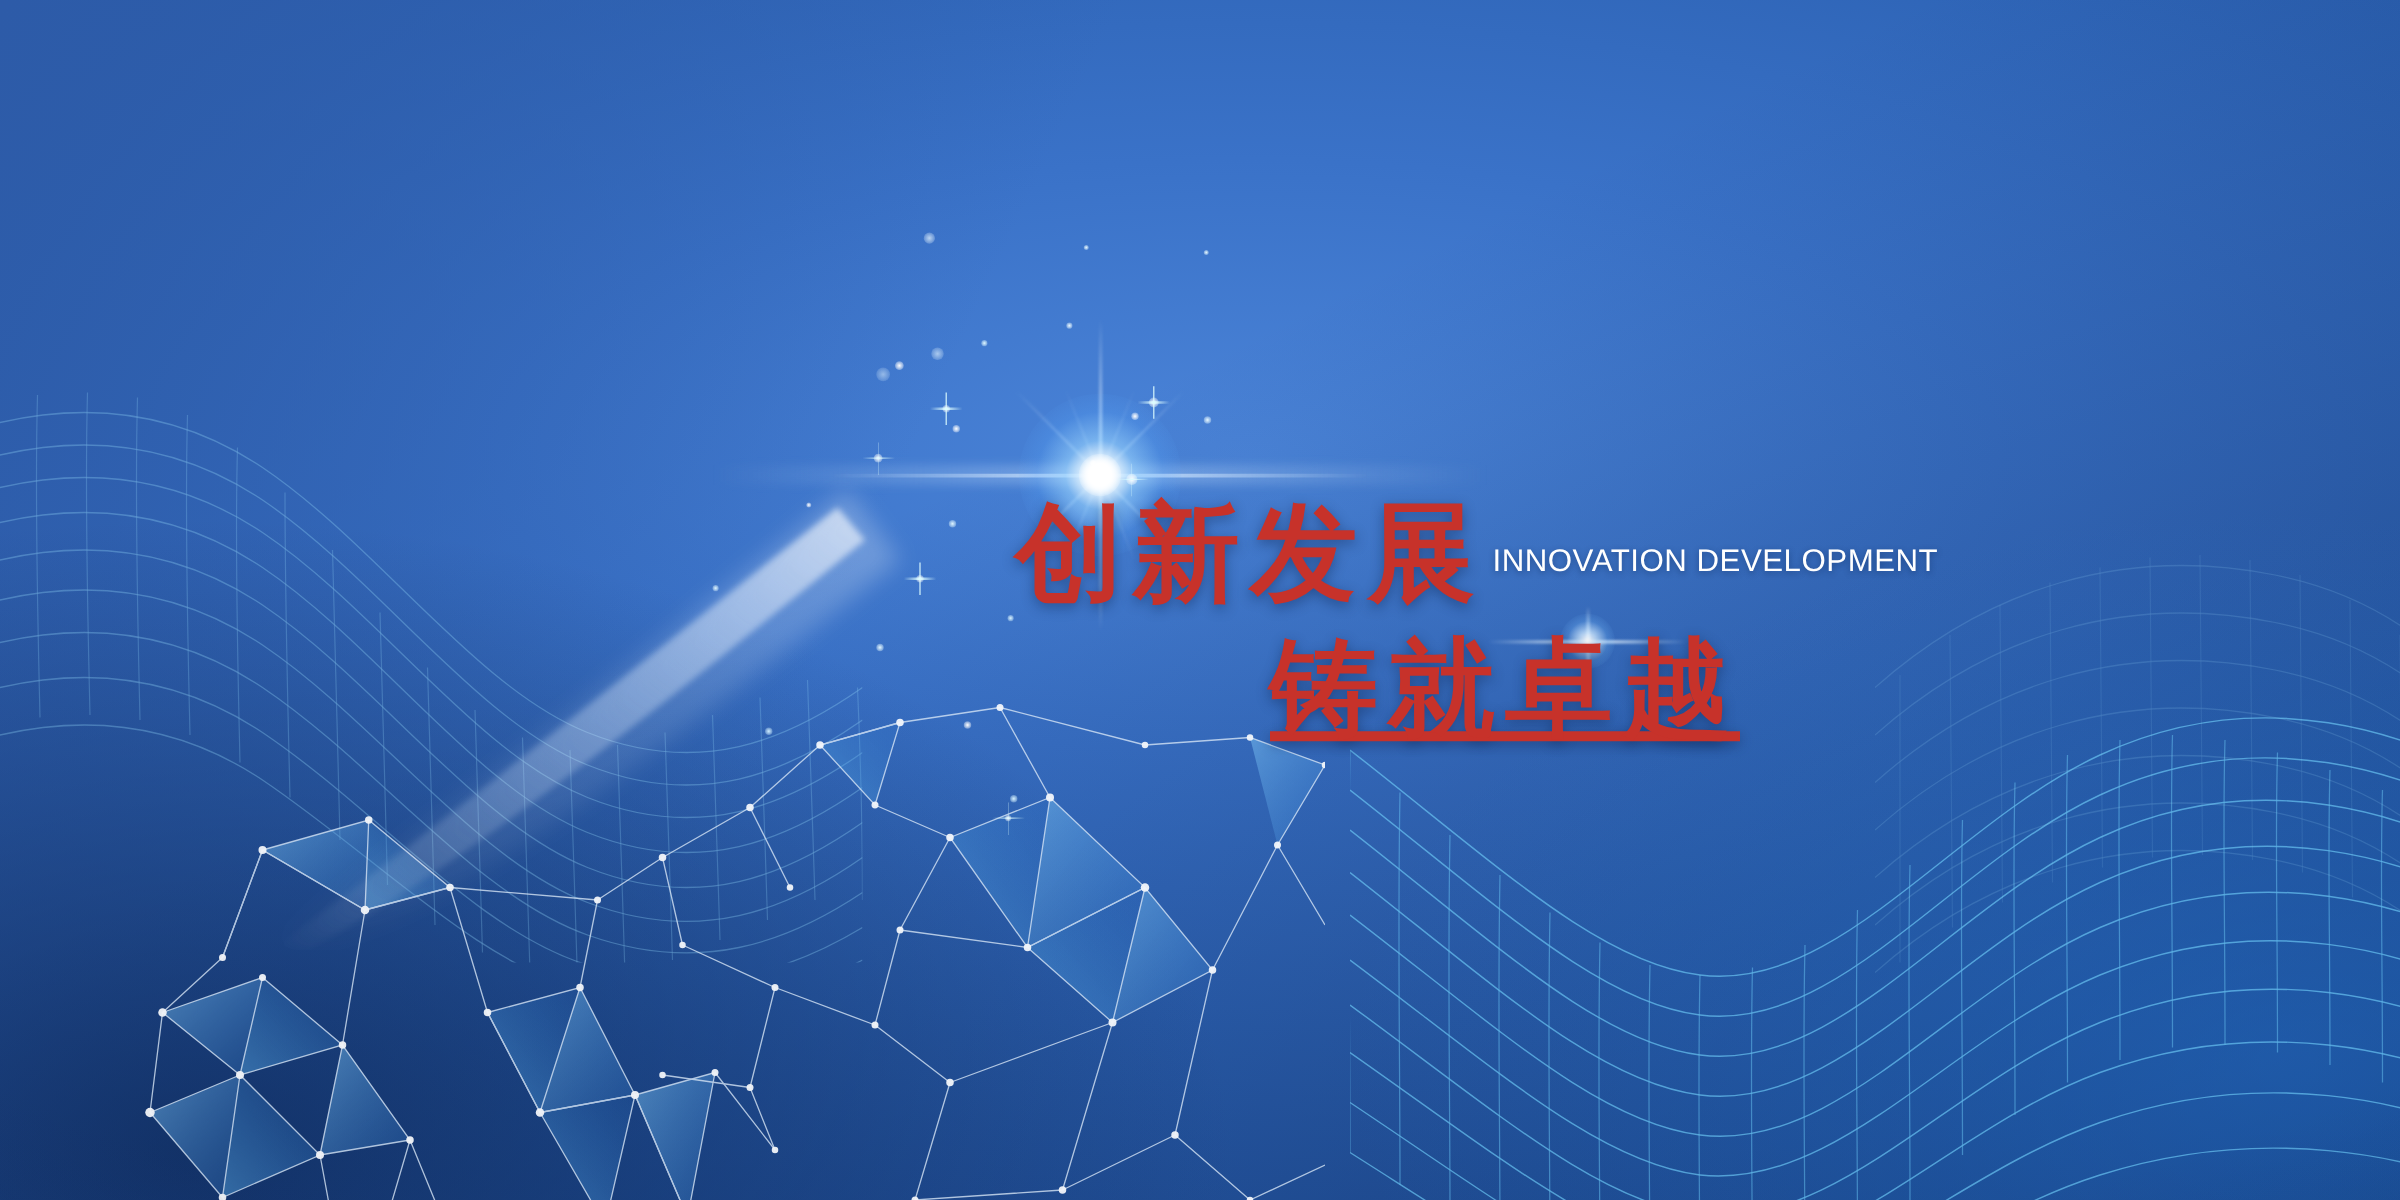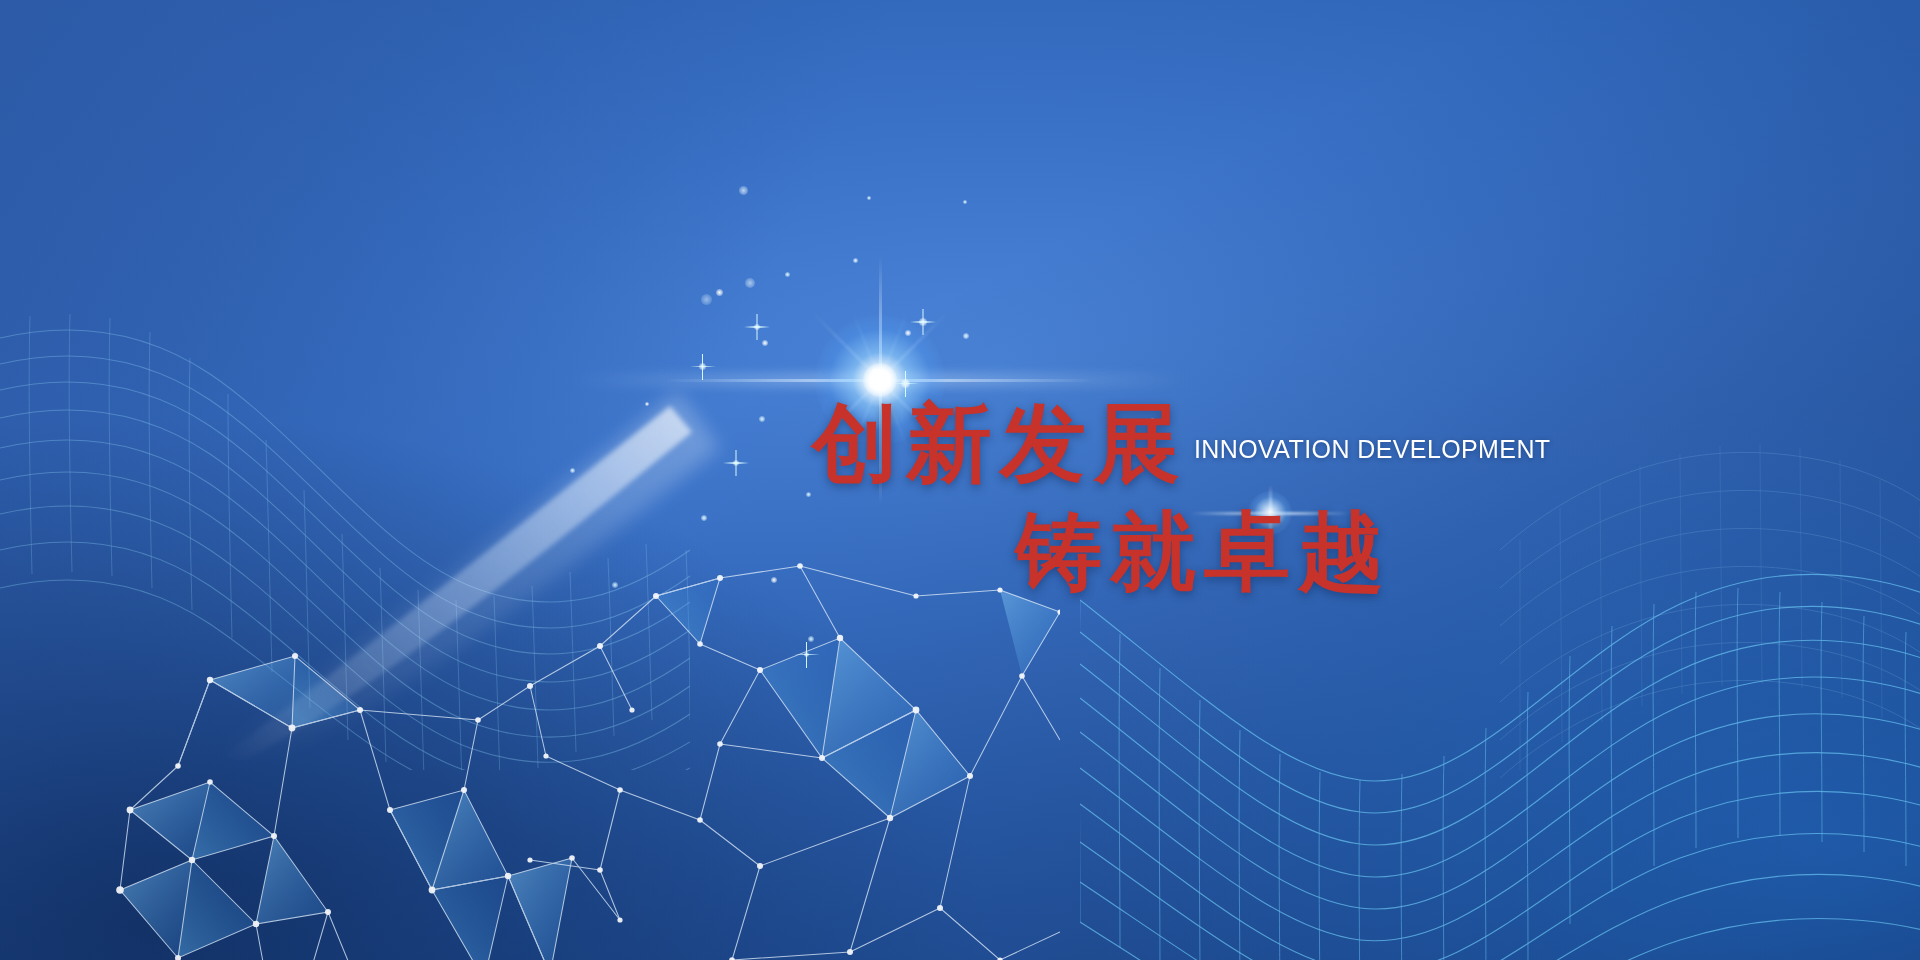--- a/index.html
+++ b/index.html
@@ -145,21 +145,21 @@
     color:#c7322a;
     font-family:"DejaVu Sans","Liberation Sans",sans-serif;
     font-weight:700;
     font-size:86px;
     line-height:1.0;
     letter-spacing:8px;
     white-space:nowrap;
     text-shadow:0 3px 10px rgba(10,35,80,.45);
   }
   .cn-1{margin-left:0;}
-  .cn-2{margin-left:204px;margin-top:22px;}
+  .cn-2{margin-left:204px;margin-top:22px;text-decoration:underline;}
 
   .en{
     position:absolute;
     left:1194px;top:434px;
     color:#ffffff;
     font-size:25px;
     font-weight:400;
     line-height:1.20;
     letter-spacing:.4px;
     white-space:nowrap;

